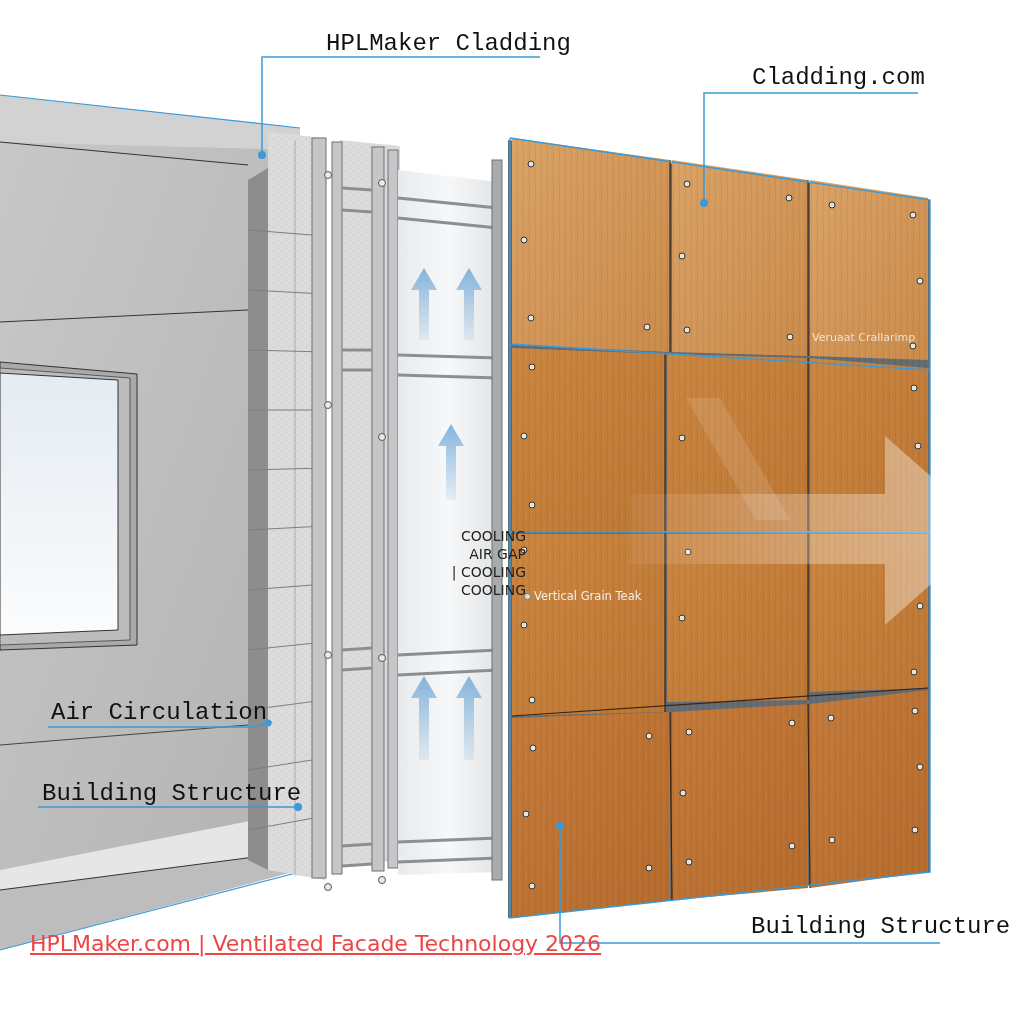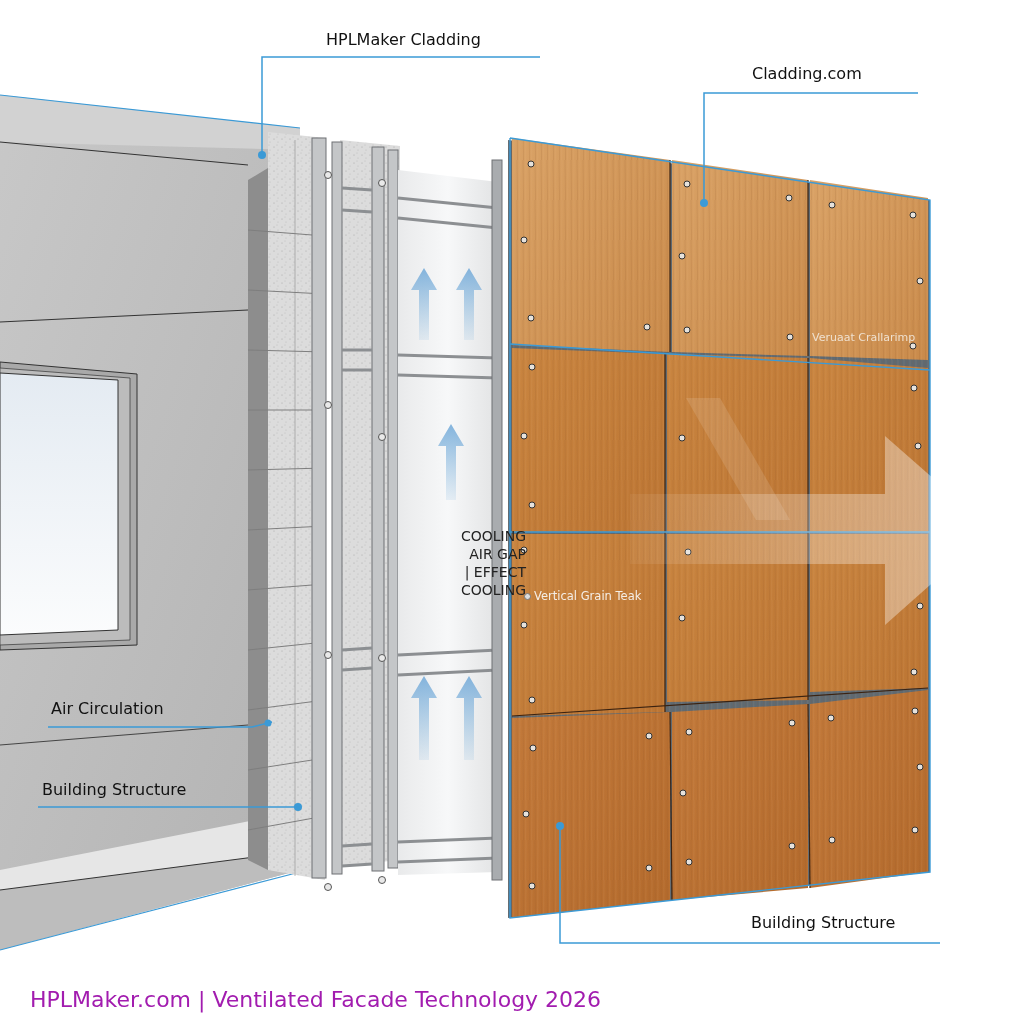--- a/index.html
+++ b/index.html
@@ -1,20 +1,20 @@
 <!DOCTYPE html>
 <html><head>
 <meta charset="utf-8">
 <style>
   html, body { margin:0; padding:0; background:#ffffff; }
   body { width:1024px; height:1024px; position:relative; overflow:hidden; font-family:"Liberation Sans", sans-serif; }
   .canvas { position:absolute; left:0; top:0; width:1024px; height:1024px; }
   .label { position:absolute; color:#111; font-family:"DejaVu Sans", sans-serif; white-space:nowrap; }
-  .lbl-20 { font-size:16px; }
-  .footer { position:absolute; left:30px; top:1012px; transform:translateY(-100%); font-size:22px; color:#a21caf; font-family:"DejaVu Sans", sans-serif; white-space:nowrap; }
+  .lbl-20 { font-size:24px;font-family:Liberation Mono, monospace; }
+  .footer { position:absolute; left:30px; top:956px; transform:translateY(-100%); font-size:22px; color:#ef4444; font-family:"DejaVu Sans", sans-serif; white-space:nowrap;text-decoration:underline; }
   .inner-text { position:absolute; font-family:"DejaVu Sans", sans-serif; }
   .gap-text { left:404px; top:527px; width:122px; text-align:right; font-size:14px; line-height:18px; color:#222; }
   .gap-text div { display:block; }
   .teak-text { left:524px; top:551px; font-size:11.5px; color:#f5eee6;margin-top:38px; }
   .teak-text::before { content:""; display:inline-block; width:5px; height:5px; border-radius:50%; border:1px solid #777; background:#ddd; margin-right:3px; vertical-align:middle; }
   .garbled-text { left:812px; top:331px; font-size:11px; color:#f3e9dc; opacity:.9;text-align:right; }
 </style>
 </head>
 <body>
 
@@ -262,21 +262,21 @@
   <div class="label lbl-20" style="left:326px;top:30px;">HPLMaker Cladding</div>
   <div class="label lbl-20" style="left:752px;top:64px;">Cladding.com</div>
   <div class="label lbl-20" style="left:51px;top:699px;">Air Circulation</div>
   <div class="label lbl-20" style="left:42px;top:780px;">Building Structure</div>
   <div class="label lbl-20" style="left:751px;top:913px;">Building Structure</div>
 
   
   <div class="inner-text gap-text">
     <div>COOLING</div>
     <div>AIR GAP</div>
-    <div>| EFFECT</div>
+    <div>| COOLING</div>
     <div>COOLING</div>
   </div>
 
   <div class="inner-text teak-text">Vertical Grain Teak</div>
   <div class="inner-text garbled-text">Veruaat Crallarimp</div>
 
   
   <div class="footer">HPLMaker.com | Ventilated Facade Technology 2026</div>
 </div>
 

